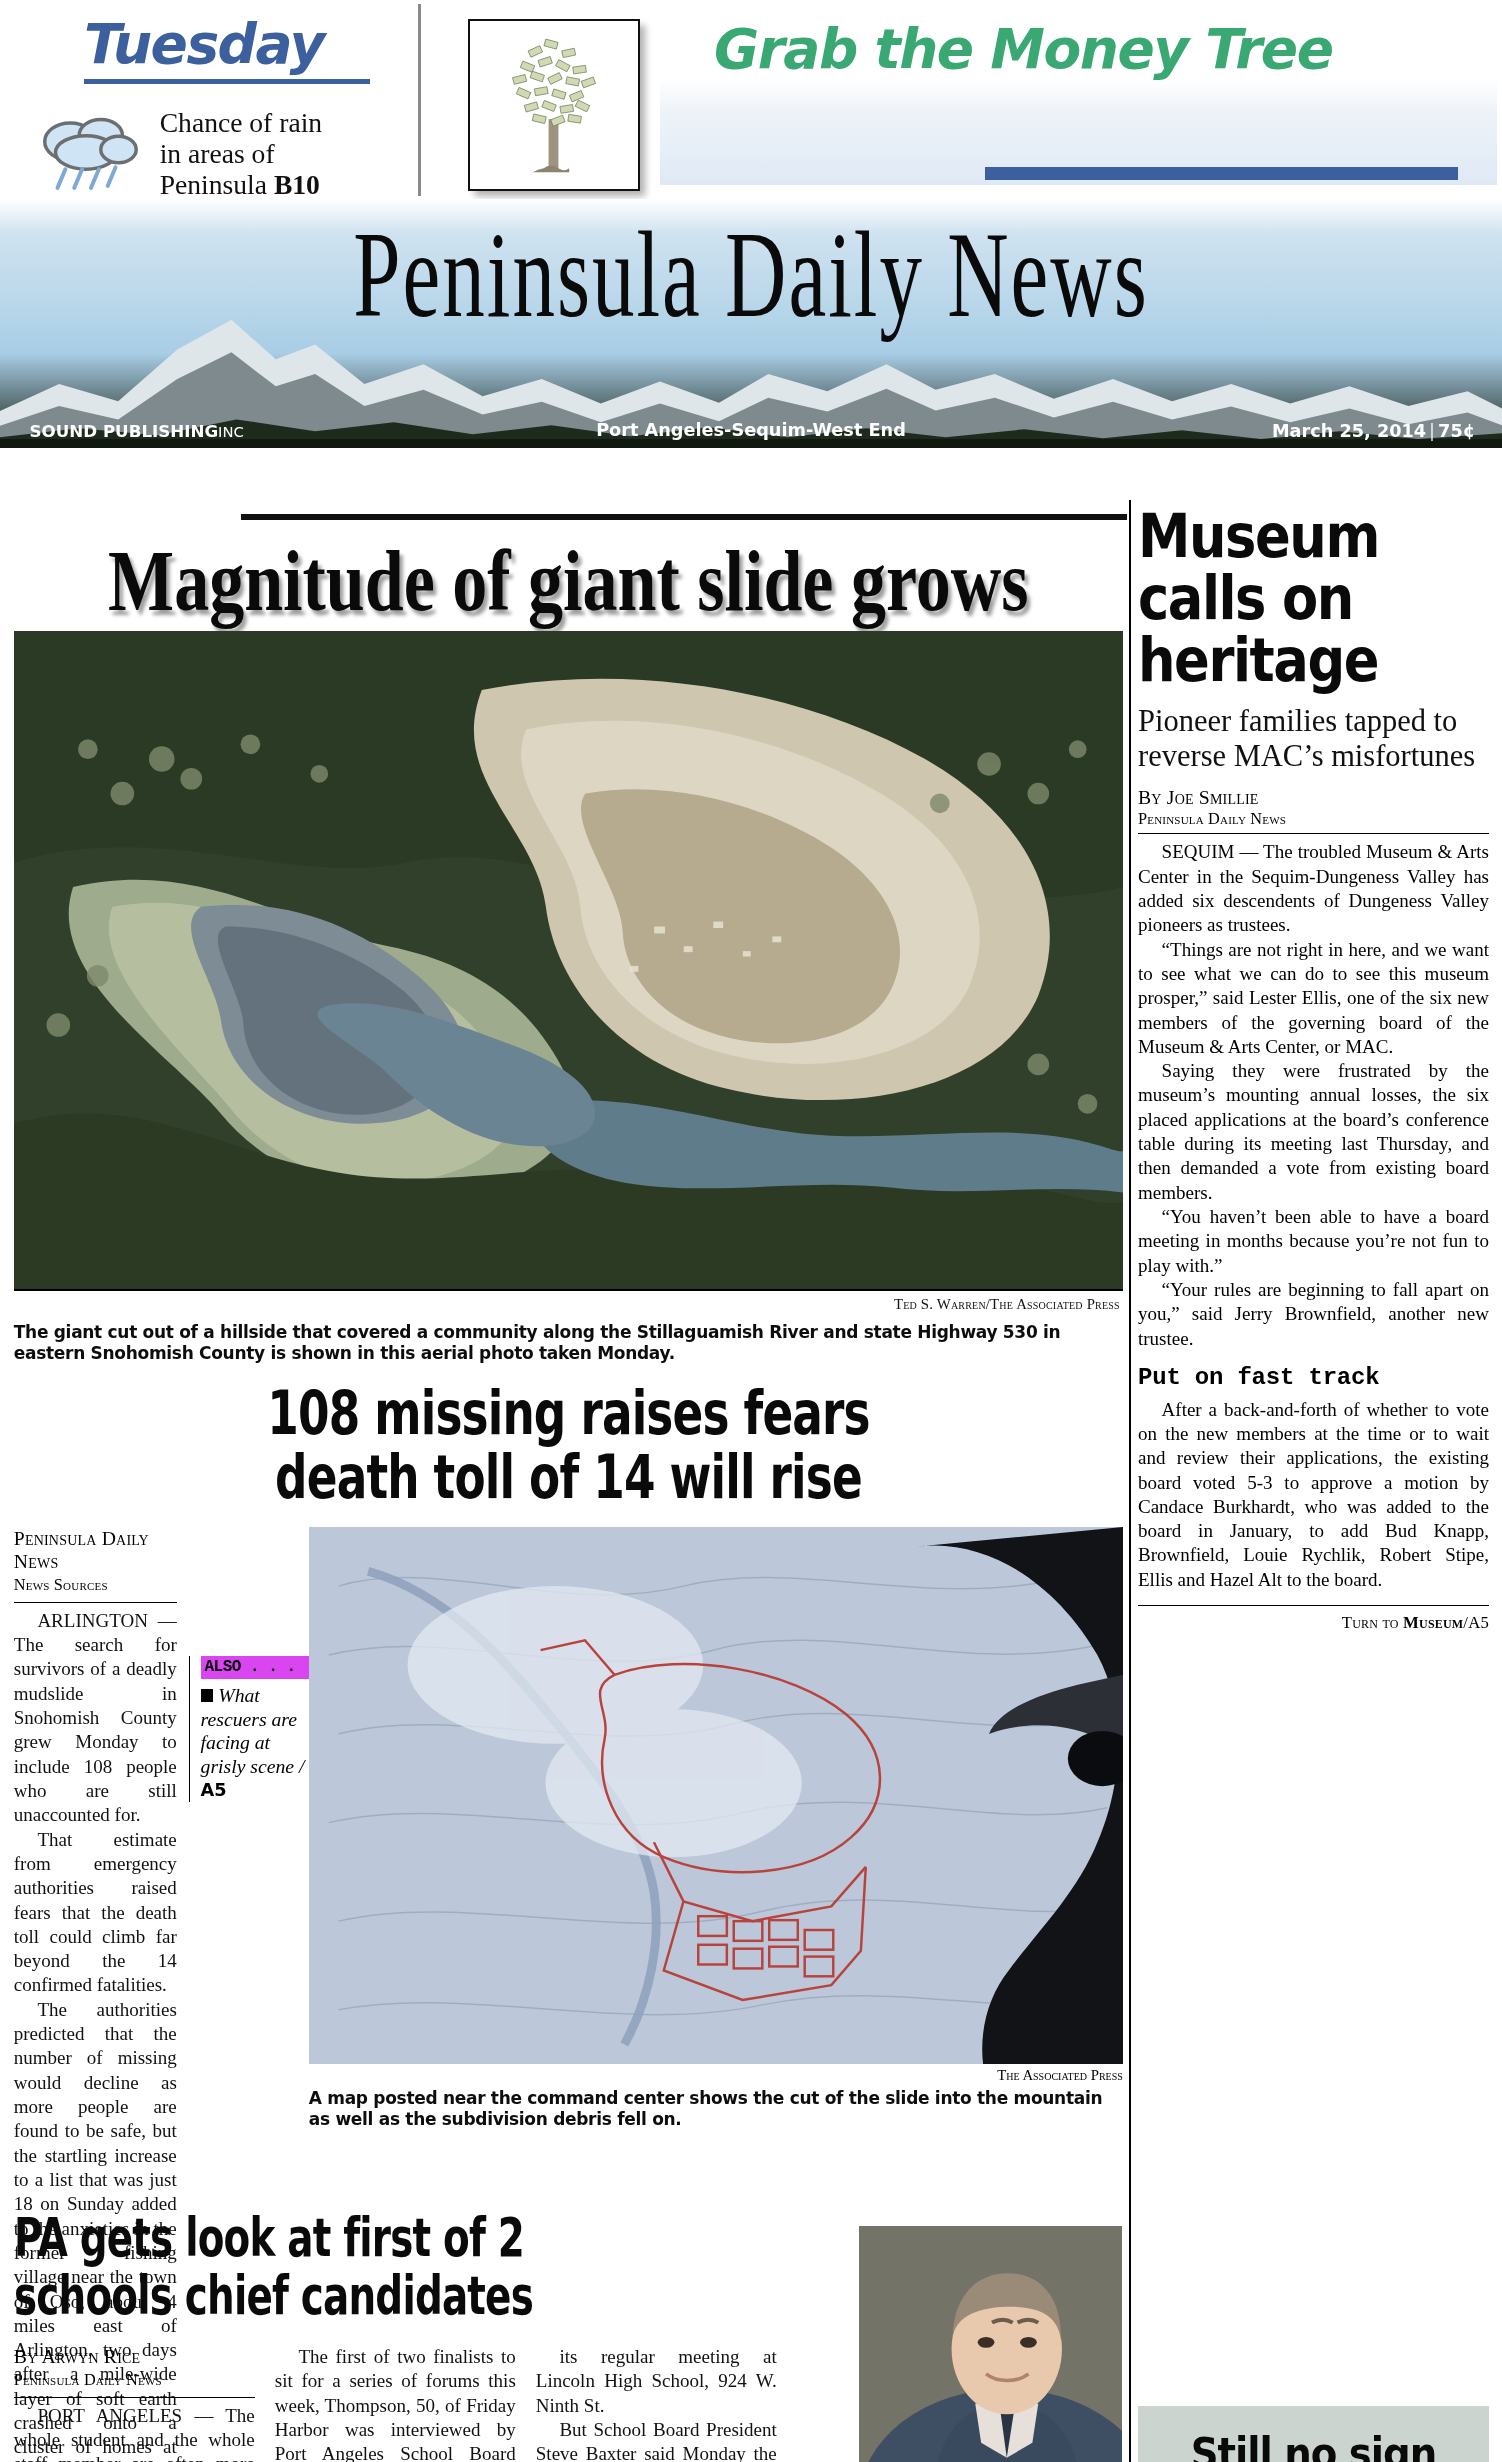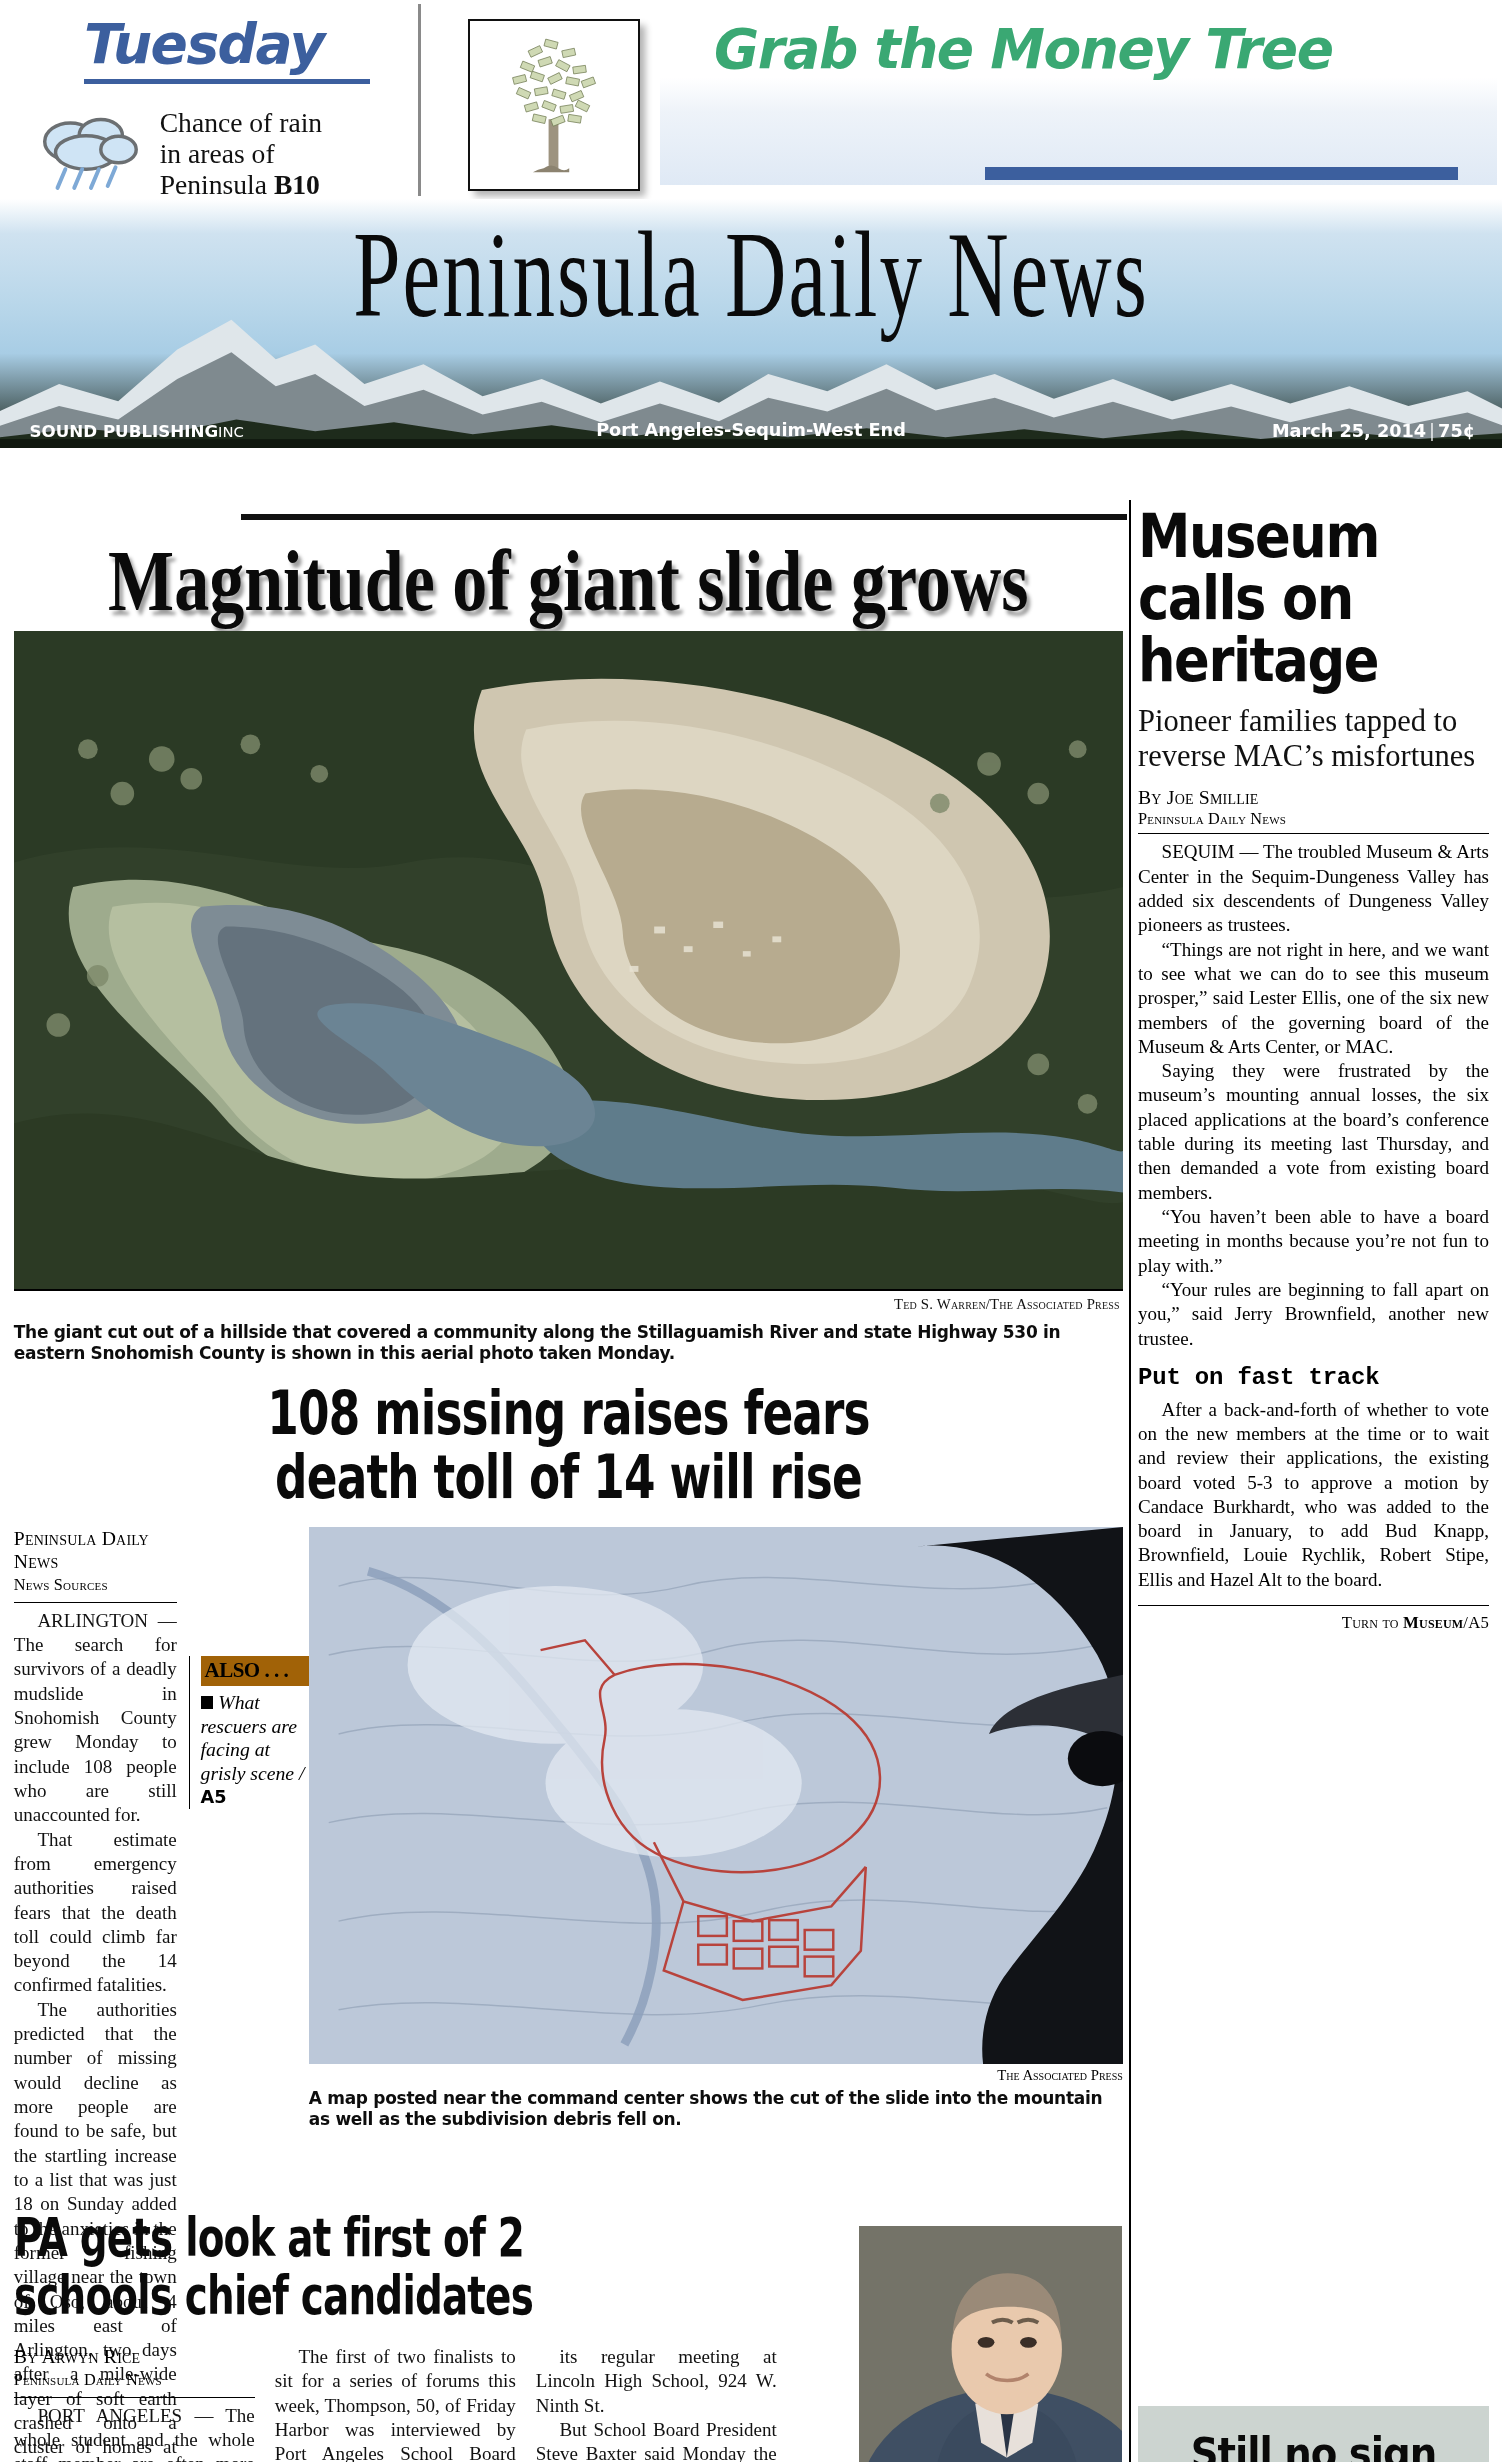--- a/index.html
+++ b/index.html
@@ -133,22 +133,22 @@
   .bodycol {
     font-family:"Liberation Serif", serif; font-size:19px; line-height:1.28;
     text-align:justify; hyphens:auto; color:#111;
   }
   .bodycol p { margin:0 0 0 0; text-indent:23.6px; }
 
   .also-box {
     position:absolute; left:175px; top:129px; width:123px; border-left:1.5px solid #000; padding-left:10.8px;
   }
   .also-ttl {
-    background:#a16207; font-family:Liberation Serif, serif; font-weight:bold;
-    font-size:21px; padding:2px 3.9px 3px 3.9px; color:#000; letter-spacing:-0.5px; display:block;
+    background:#d946ef; font-family:Liberation Mono, monospace; font-weight:bold;
+    font-size:16px; padding:2px 3.9px 3px 3.9px; color:#000; letter-spacing:-0.5px; display:block;
   }
   .also-txt {
     font-family:"Liberation Serif", serif; font-style:italic; font-size:19.7px;
     line-height:1.2; margin-top:4.9px;
   }
   .also-txt b { font-style:normal; font-weight:bold; font-family:"DejaVu Sans", sans-serif; font-size:17.7px; }
   .sq { display:inline-block; width:12.8px; height:12.8px; background:#000; margin-right:4.9px; }
 
   .turnto {
     font-family:"Liberation Serif", serif; font-variant:small-caps; font-size:16.7px;

